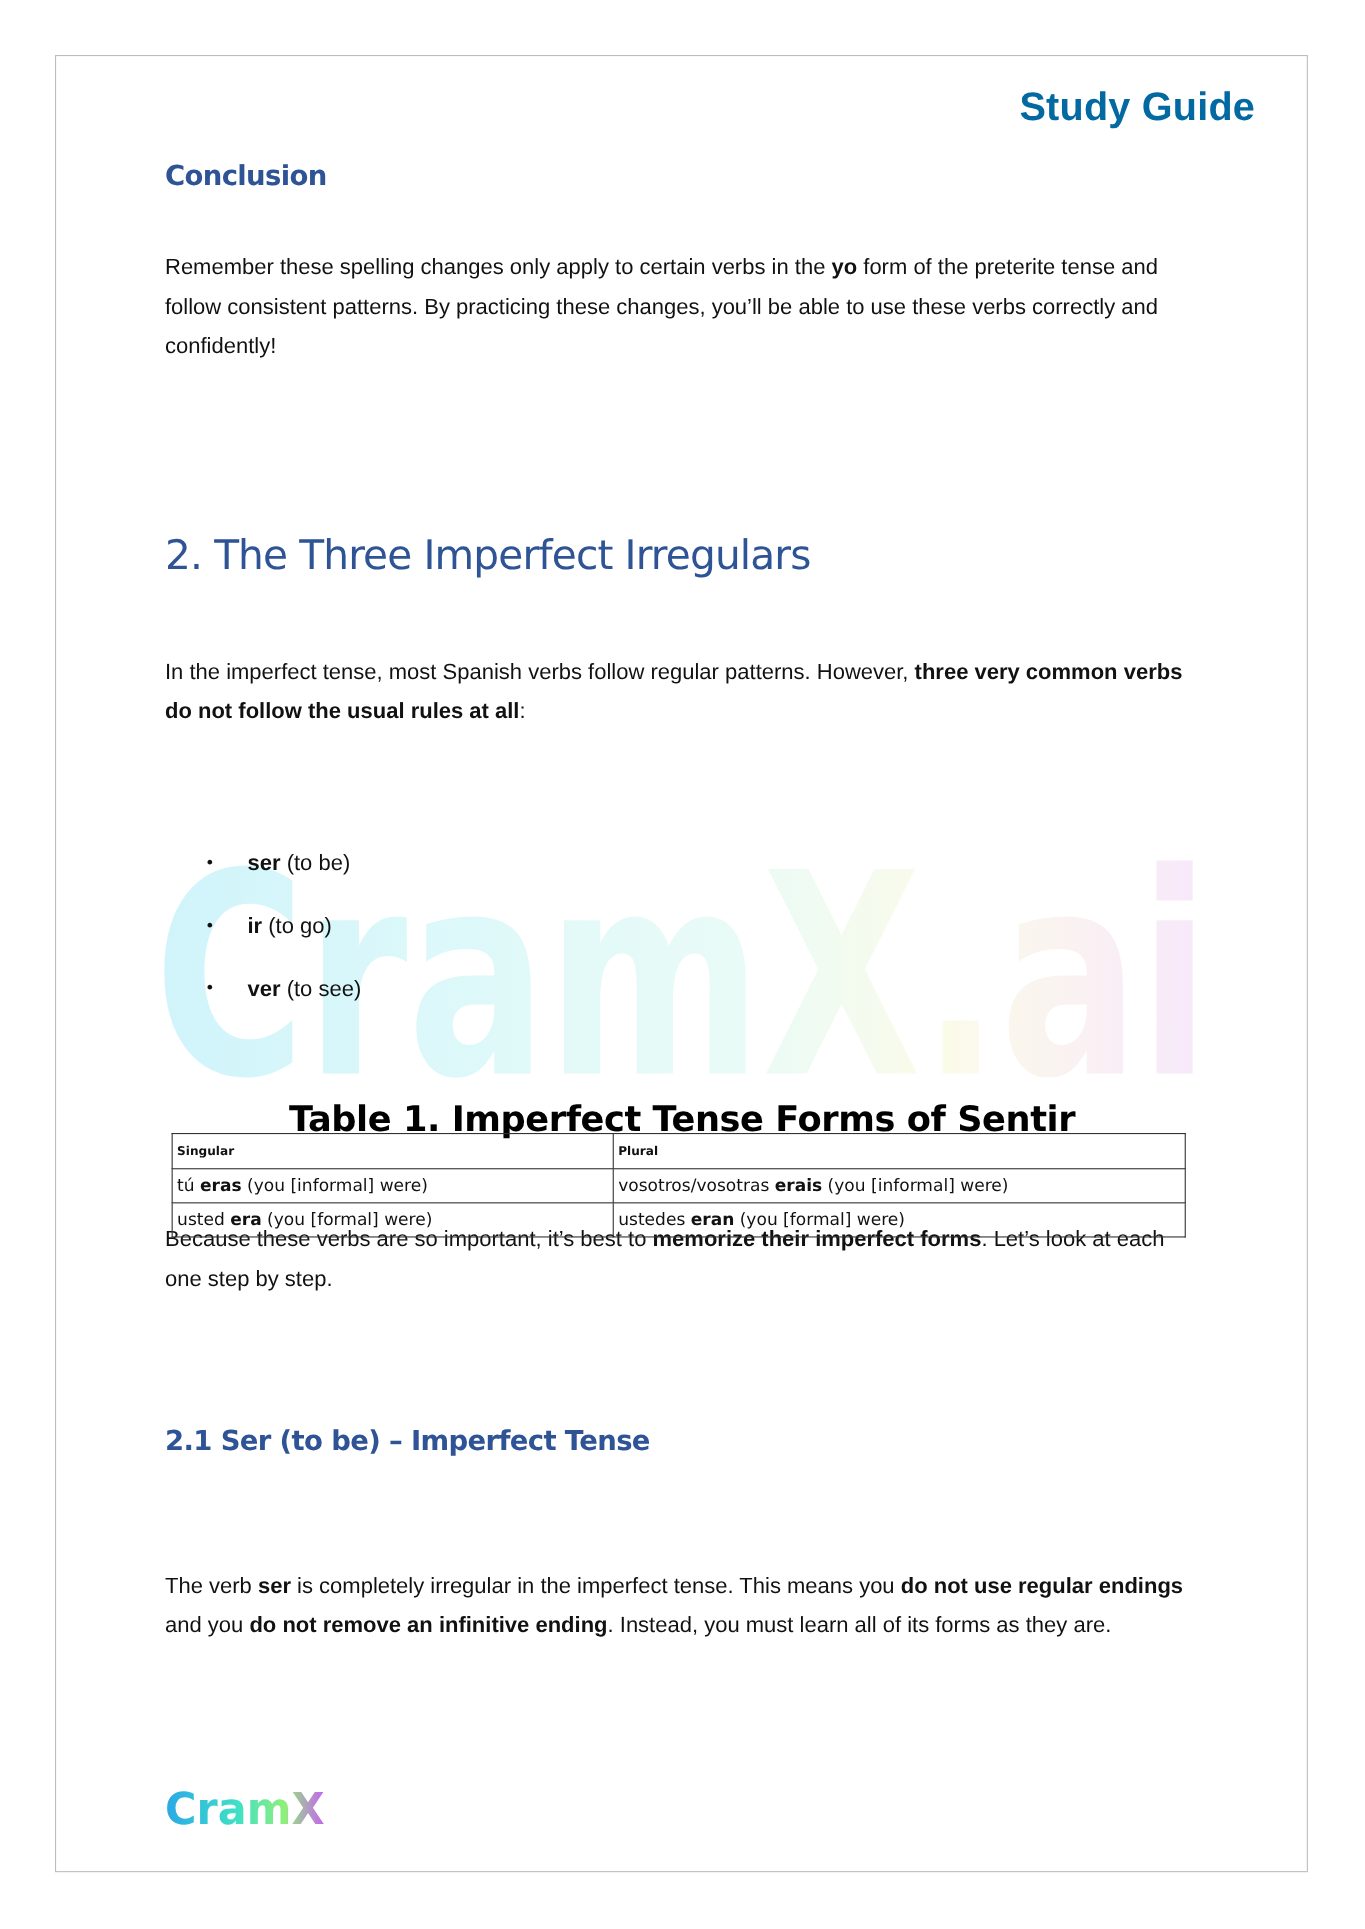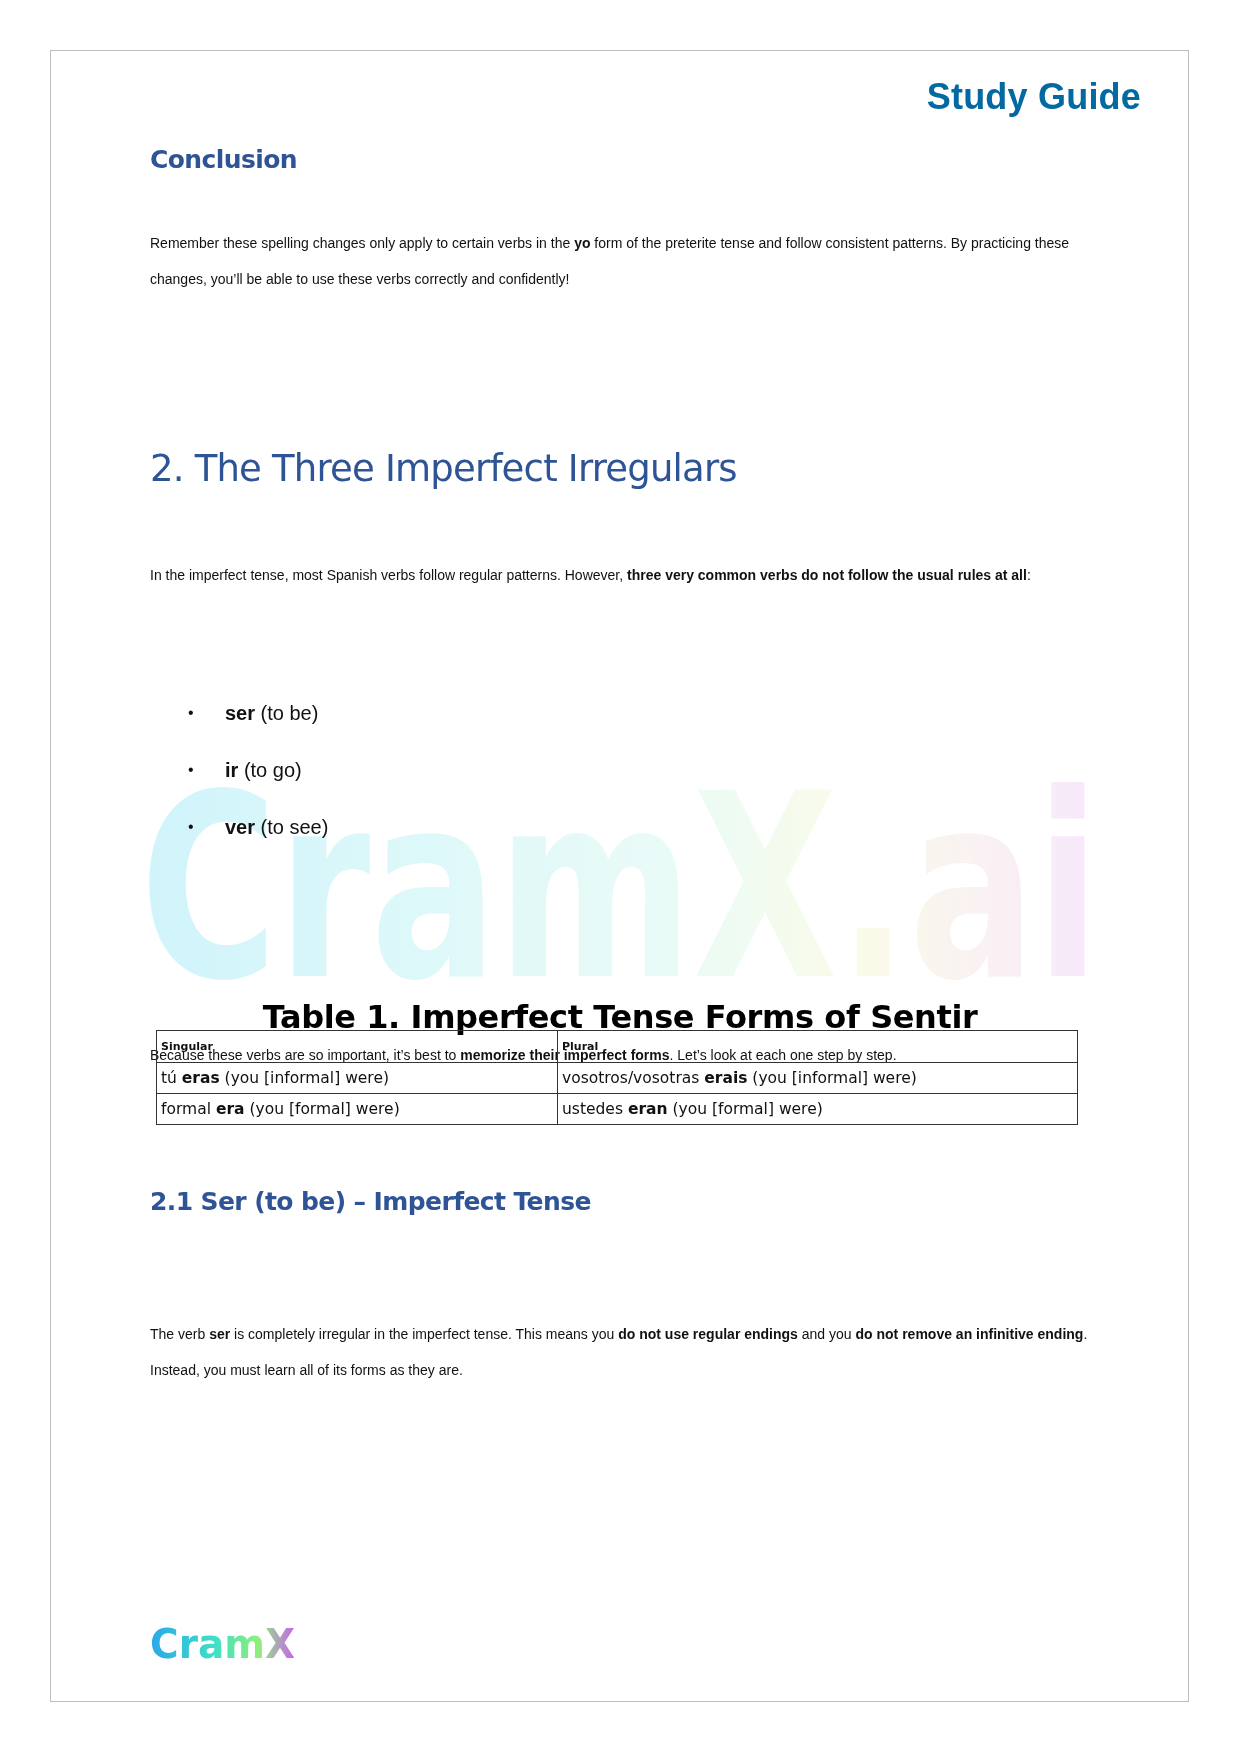--- a/index.html
+++ b/index.html
@@ -3,21 +3,21 @@
   <meta charset="utf-8">
   <style>
     html, body { margin: 0; padding: 0; background: #ffffff; }
     body { width: 1241px; height: 1754px; position: relative; overflow: hidden; font-family: "Liberation Sans", sans-serif; color: #111; }
     .page { position: absolute; left: 50px; top: 50px; width: 1139px; height: 1652px; border: 1.5px solid #bdbdbd; box-sizing: border-box; background: #fff; }
     .header-title { position: absolute; right: 100px; top: 76px; font-size: 36px; font-weight: bold; color: #0369a1; letter-spacing: 0.2px; }
     .content { position: absolute; left: 150px; width: 940px; }
     .h-blue { color: #2F5496; font-family: "DejaVu Sans", sans-serif; }
     .h3 { font-size: 25px; font-weight: bold; letter-spacing: -0.6px; }
     .h1 { font-size: 37px; font-weight: normal; letter-spacing: -0.8px; }
-    .p { font-size: 14px; line-height: 36px; color: #111; }
+    .p { font-size: 20px; line-height: 36px; color: #111; }
     .p b { font-weight: bold; }
     .bullets { list-style: none; margin: 0; padding: 0; }
     .bullets li { position: relative; font-size: 20px; height: 57px; line-height: 28px; padding-left: 75px; }
     .bullets li .dot { position: absolute; left: 38px; top: 0; font-size: 16px; }
     .watermark { position: absolute; left: 140px; top: 758px; width: 960px; height: 240px; pointer-events: none; z-index: 0; }
     .fg { position: relative; z-index: 1; }
     .table-caption { position: absolute; left: 155px; width: 930px; top: 998px; text-align: center; font-family: "DejaVu Sans", sans-serif; font-size: 32px; font-weight: bold; color: #000; letter-spacing: -0.4px; }
     table.forms { position: absolute; left: 156px; top: 1030px; width: 922px; border-collapse: collapse; font-family: "DejaVu Sans", sans-serif; font-size: 15.5px; color: #111; }
     table.forms td, table.forms th { border: 1.5px solid #333; height: 30px; padding: 0 4px; text-align: left; vertical-align: middle; }
     table.forms th { font-weight: bold; font-size: 11px; height: 31px; }
@@ -79,21 +79,21 @@
       <th class="c1">Singular</th>
       <th>Plural</th>
     </tr>
   </thead>
   <tbody id="forms-body">
       <tr>
         <td class="c1"><span>tú </span><b>eras</b><span> (you [informal] were)</span></td>
         <td><span>vosotros/vosotras </span><b>erais</b><span> (you [informal] were)</span></td>
       </tr>
       <tr>
-        <td class="c1"><span>formal </span><b>era</b><span> (you [formal] were)</span></td>
+        <td class="c1"><span>usted </span><b>era</b><span> (you [formal] were)</span></td>
         <td><span>ustedes </span><b>eran</b><span> (you [formal] were)</span></td>
       </tr>
     </tbody>
 </table>
 
 <svg class="logo" width="150" height="50" viewBox="0 0 150 50">
   <defs>
     <linearGradient id="lg" x1="0" y1="0" x2="1" y2="0">
       <stop offset="0" stop-color="#2aa8e8"></stop>
       <stop offset="0.45" stop-color="#3ee0c6"></stop>

